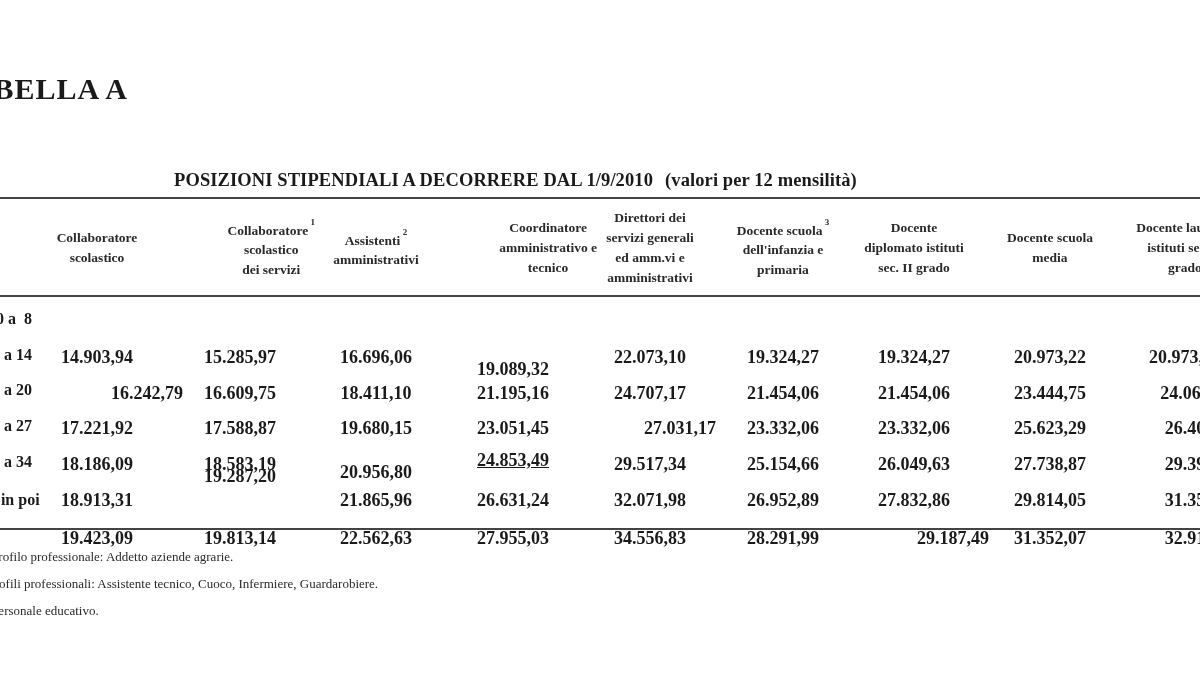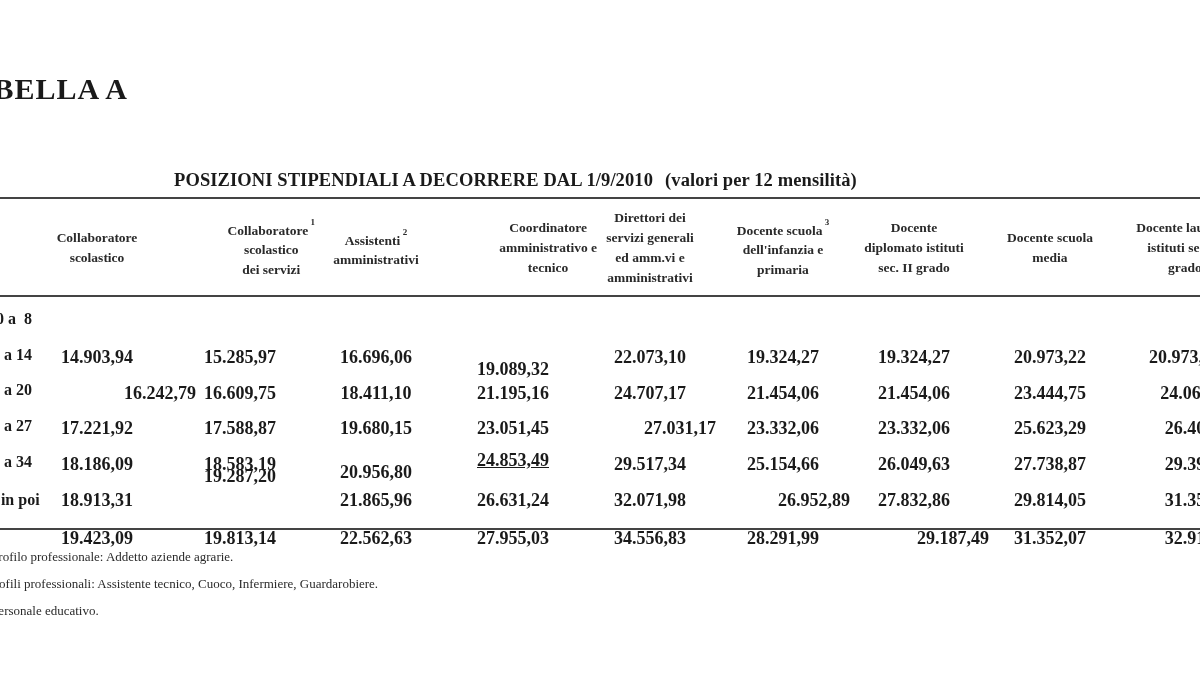--- a/index.html
+++ b/index.html
@@ -120,21 +120,21 @@
       <div class="cell" style="left: 301px; top: 309px;">16.696,06</div>
       <div class="cell" style="left: 438px; top: 321px;">19.089,32</div>
       <div class="cell" style="left: 575px; top: 309px;">22.073,10</div>
       <div class="cell" style="left: 708px; top: 309px;">19.324,27</div>
       <div class="cell" style="left: 839px; top: 309px;">19.324,27</div>
       <div class="cell" style="left: 975px; top: 309px;">20.973,22</div>
       <div class="cell" style="left: 1110px; top: 309px;">20.973,22</div>
     </div>
     <div>
       <div class="row-label" style="top: 346px;">da 9 a 14</div>
-      <div class="cell" style="left: 37px; top: 345px; padding-left: 48px;">16.242,79</div>
+      <div class="cell" style="left: 24px; top: 345px; padding-left: 48px;">16.242,79</div>
       <div class="cell" style="left: 165px; top: 345px;">16.609,75</div>
       <div class="cell" style="left: 301px; top: 345px;">18.411,10</div>
       <div class="cell" style="left: 438px; top: 345px;">21.195,16</div>
       <div class="cell" style="left: 575px; top: 345px;">24.707,17</div>
       <div class="cell" style="left: 708px; top: 345px;">21.454,06</div>
       <div class="cell" style="left: 839px; top: 345px;">21.454,06</div>
       <div class="cell" style="left: 975px; top: 345px;">23.444,75</div>
       <div class="cell" style="left: 1110px; top: 345px;">24.064</div>
     </div>
     <div>
@@ -161,21 +161,21 @@
       <div class="cell" style="left: 975px; top: 416px;">27.738,87</div>
       <div class="cell" style="left: 1110px; top: 416px;">29.39</div>
     </div>
     <div>
       <div class="row-label" style="top: 453px;">da 28 a 34</div>
       <div class="cell" style="left: 22px; top: 452px;">18.913,31</div>
       <div class="cell" style="left: 165px; top: 428px; text-align: center;">19.287,20</div>
       <div class="cell" style="left: 301px; top: 452px;">21.865,96</div>
       <div class="cell" style="left: 438px; top: 452px;">26.631,24</div>
       <div class="cell" style="left: 575px; top: 452px;">32.071,98</div>
-      <div class="cell" style="left: 739px; top: 452px;">26.952,89</div>
+      <div class="cell" style="left: 708px; top: 452px;">26.952,89</div>
       <div class="cell" style="left: 839px; top: 452px;">27.832,86</div>
       <div class="cell" style="left: 975px; top: 452px;">29.814,05</div>
       <div class="cell" style="left: 1110px; top: 452px;">31.35</div>
     </div>
     <div>
       <div class="row-label" style="top: 491px;">da 35 in poi</div>
       <div class="cell" style="left: 22px; top: 490px;">19.423,09</div>
       <div class="cell" style="left: 165px; top: 490px;">19.813,14</div>
       <div class="cell" style="left: 301px; top: 490px;">22.562,63</div>
       <div class="cell" style="left: 438px; top: 490px;">27.955,03</div>

